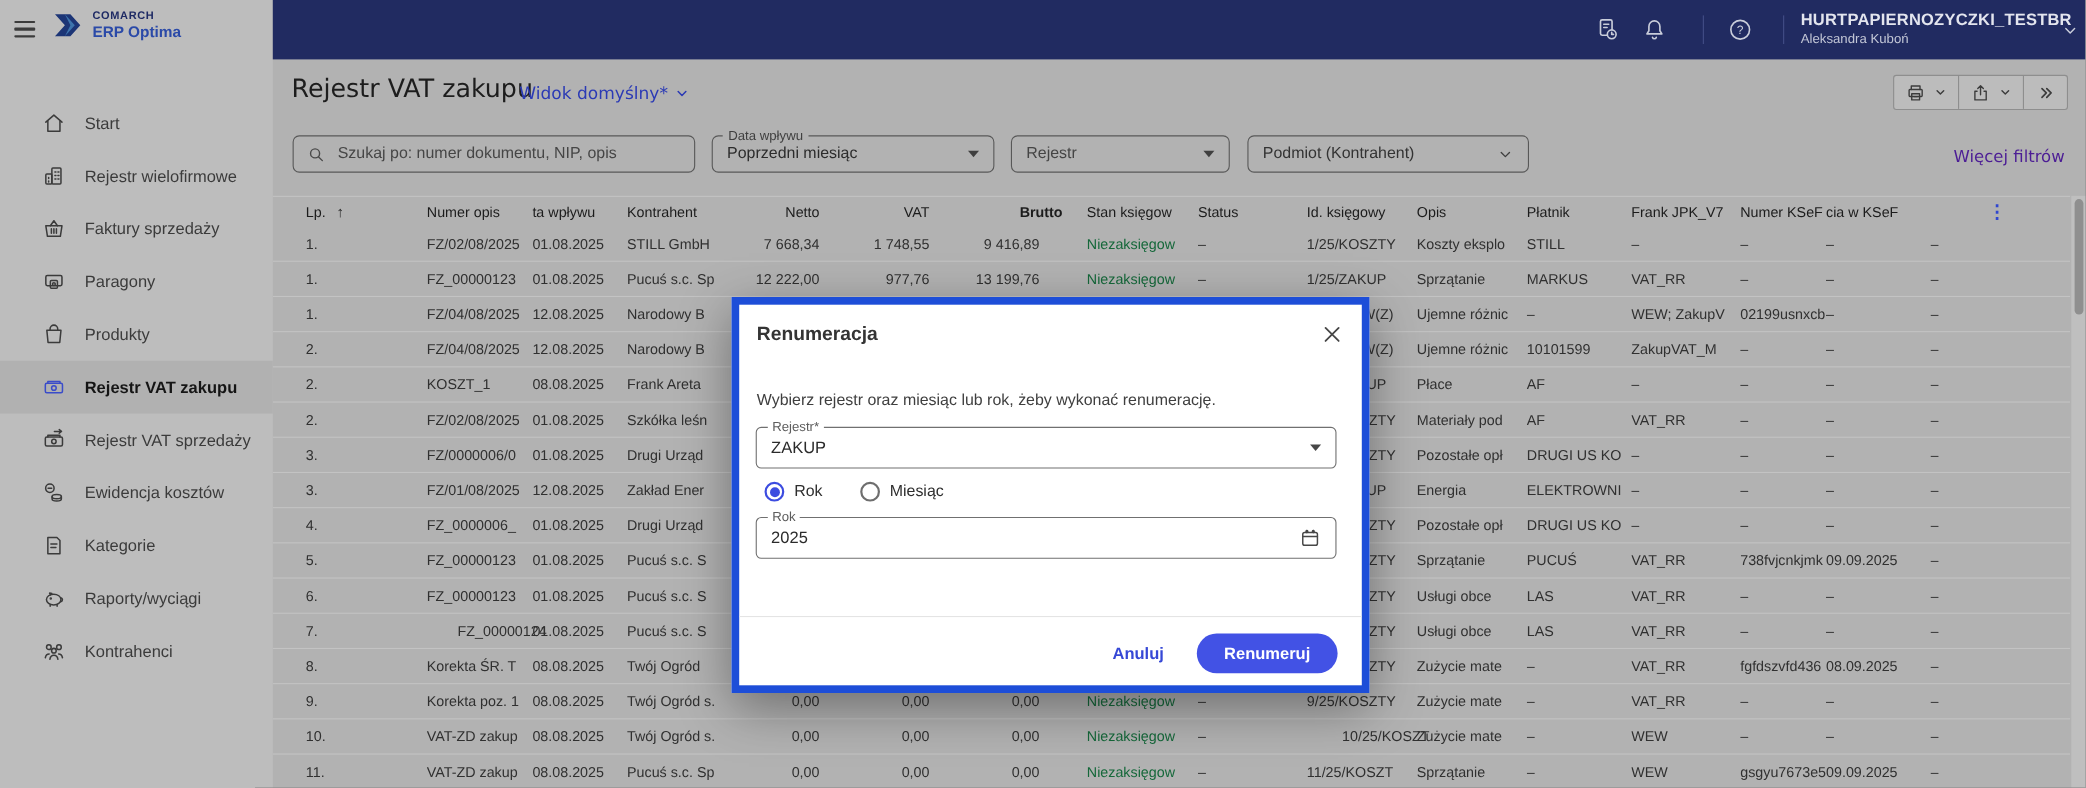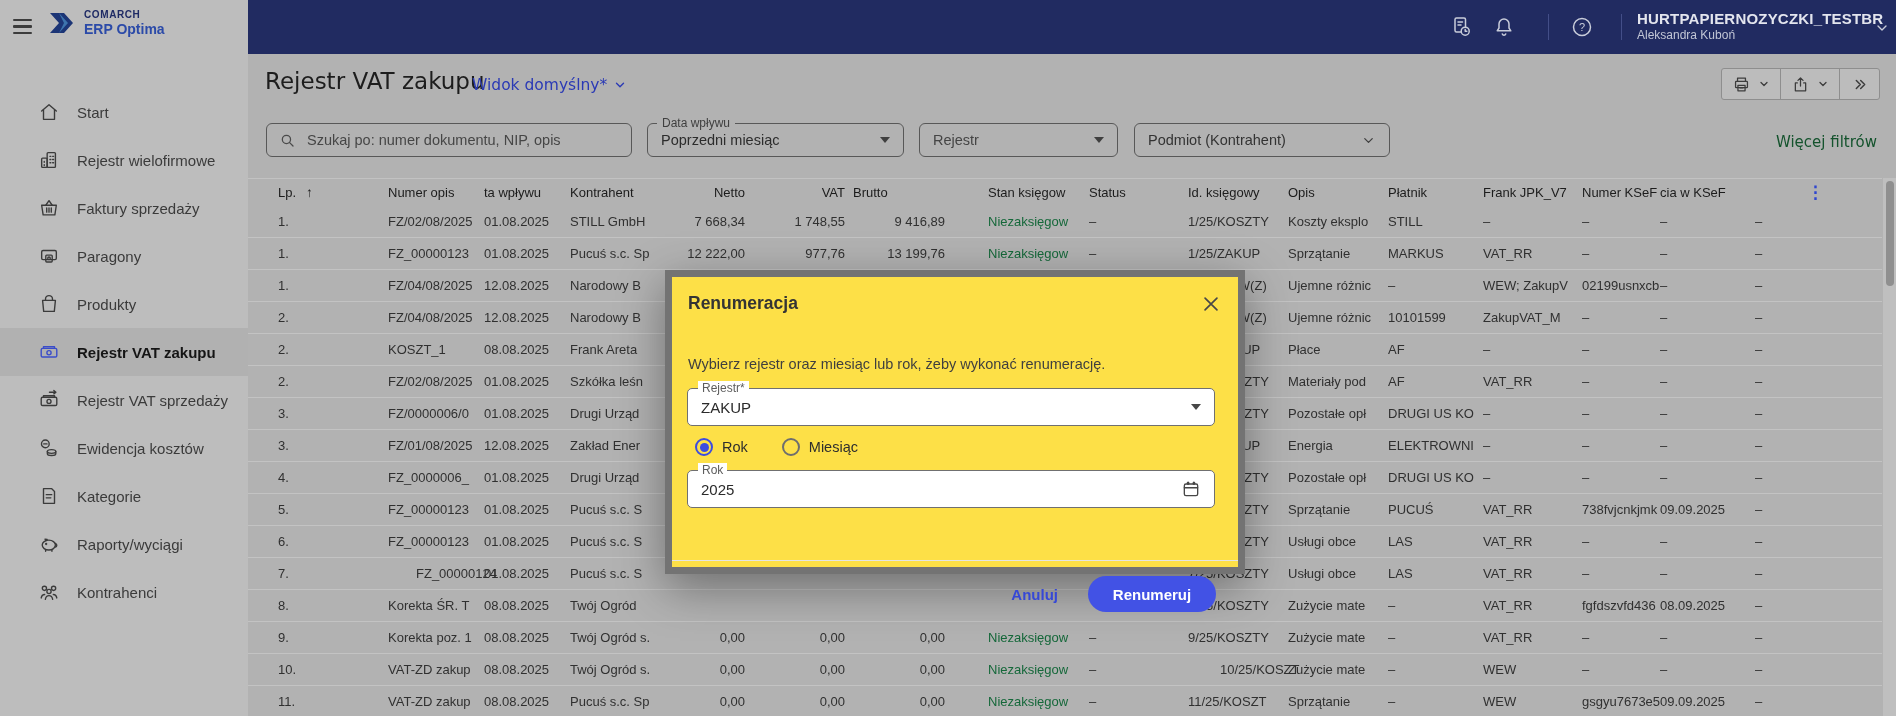--- a/index.html
+++ b/index.html
@@ -52,40 +52,40 @@
   .search svg{width:17px;height:17px;color:#4a4a4a;flex:0 0 17px}
   .search input{flex:1;border:none;outline:none;background:transparent;font:14.5px "Liberation Sans",sans-serif;color:#333}
   .search input::placeholder{color:#464646;opacity:1}
   .fsel{padding:0 13px;font-size:14.5px;color:#2c2c2c;cursor:pointer}
   .fsel .flabel{position:absolute;top:-8px;left:9px;font-size:12px;color:#3f3f3f;background:#b2b2b2;padding:0 5px;line-height:14px}
   .fsel .caret{margin-left:auto;width:0;height:0;border-left:5px solid transparent;border-right:5px solid transparent;border-top:6px solid #3f3f3f}
   .fsel .chev{margin-left:auto;width:15px;height:15px;color:#3f3f3f}
   .sel-date{left:399px;width:257px}
   .sel-rejestr{left:671px;width:199px;color:#454545}
   .sel-podmiot{left:886px;width:256px;color:#333}
-  .more-filters{position:absolute;right:19px;top:79px;font-size:15px;color:#14532d;cursor:pointer;
+  .more-filters{position:absolute;right:19px;top:79px;font-size:15px;color:#4c1d95;cursor:pointer;
                 font-family:"DejaVu Sans",sans-serif;font-weight:500}
 
   
   .thead{position:absolute;left:0;right:14px;top:124px;height:28px;border-top:1px solid #c2c2c2;}
   .c{position:absolute;top:0;height:32px;line-height:32px;font-size:13px;color:#303030;
      overflow:hidden;white-space:nowrap}
   .thead .c{height:28px;line-height:28px;color:#1c1c1c;cursor:pointer}
   .sort{position:absolute;left:58px;top:0;height:28px;line-height:28px;font-size:13.5px;font-weight:bold;color:#1f1f1f}
   .kebab{position:absolute;right:58px;top:2px;font-size:17px;font-weight:bold;color:#2f46d0;cursor:pointer;line-height:24px}
   .tbody{position:absolute;left:0;right:14px;top:152px;bottom:0;overflow:hidden}
   .trow{position:relative;height:32px;border-bottom:1px solid #c3c3c3;box-sizing:border-box;cursor:pointer}
   .green{color:#15683a}
 
   .vscroll{position:absolute;right:0;top:178px;width:13px;bottom:0;background:#bfbfbf}
   .vthumb{position:absolute;left:2.5px;top:3px;width:8px;height:105px;background:#8f8f8f;border-radius:4px;cursor:pointer}
 
   
-  .modal{position:absolute;left:665px;top:270px;width:580px;height:304px;background:#fde047;
-         border:7px solid #737373;box-sizing:border-box;box-shadow:0 14px 44px rgba(0,0,0,.38);z-index:50}
+  .modal{position:absolute;left:665px;top:270px;width:580px;height:360px;background:#ffffff;
+         border:7px solid #1d4ed8;box-sizing:border-box;box-shadow:0 14px 44px rgba(0,0,0,.38);z-index:50}
   .m-title{position:absolute;left:16px;top:16px;font-size:17.5px;font-weight:bold;color:#343434}
   .m-close{position:absolute;right:16px;top:16px;width:22px;height:22px;color:#474747;cursor:pointer}
   .m-desc{position:absolute;left:16px;top:79px;font-size:14.5px;color:#3f3f3f}
   .m-field{position:absolute;left:15px;right:23px;height:38px;border:1px solid #707070;border-radius:5px;
            display:flex;align-items:center;padding:0 13px;box-sizing:border-box;cursor:pointer;background:#fff}
   .m-field .flabel{position:absolute;top:-8px;left:10px;font-size:12px;color:#5d5d5d;background:#fff;padding:0 4px;line-height:14px}
   .m-field .fval{font-size:15px;color:#2b2b2b}
   .m-field .caret{margin-left:auto;width:0;height:0;border-left:5px solid transparent;border-right:5px solid transparent;border-top:6px solid #474747}
   .m-field .cal{margin-left:auto;width:20px;height:20px;color:#474747}
   .m-f1{top:111px}
@@ -343,21 +343,21 @@
 
     <div class="thead" id="thead">
       <span class="sort">↑</span>
       <span class="kebab">⋮</span>
     <div class="c h" style="left: 30px; width: 76px;">Lp.</div>
         <div class="c h" style="left: 140px; width: 86px;">Numer opis</div>
         <div class="c h" style="left: 236px; width: 80px;">ta wpływu</div>
         <div class="c h" style="left: 322px; width: 96px;">Kontrahent</div>
         <div class="c h" style="left: 393px; width: 104px; text-align: right;">Netto</div>
         <div class="c h" style="left: 505px; width: 92px; text-align: right;">VAT</div>
-        <div class="c h" style="left: 605px; width: 92px; text-align: left;">Brutto</div>
+        <div class="c h" style="left: 626px; width: 92px; text-align: right; font-weight: bold;">Brutto</div>
         <div class="c h" style="left: 740px; width: 98px;">Stan księgow</div>
         <div class="c h" style="left: 841px; width: 92px;">Status</div>
         <div class="c h" style="left: 940px; width: 96px;">Id. księgowy</div>
         <div class="c h" style="left: 1040px; width: 94px;">Opis</div>
         <div class="c h" style="left: 1140px; width: 92px;">Płatnik</div>
         <div class="c h" style="left: 1235px; width: 96px;">Frank JPK_V7</div>
         <div class="c h" style="left: 1334px; width: 78px;">Numer KSeF</div>
         <div class="c h" style="left: 1412px; width: 88px;">cia w KSeF</div>
         <div class="c h" style="left: 1507px; width: 40px;"></div>
       </div>

